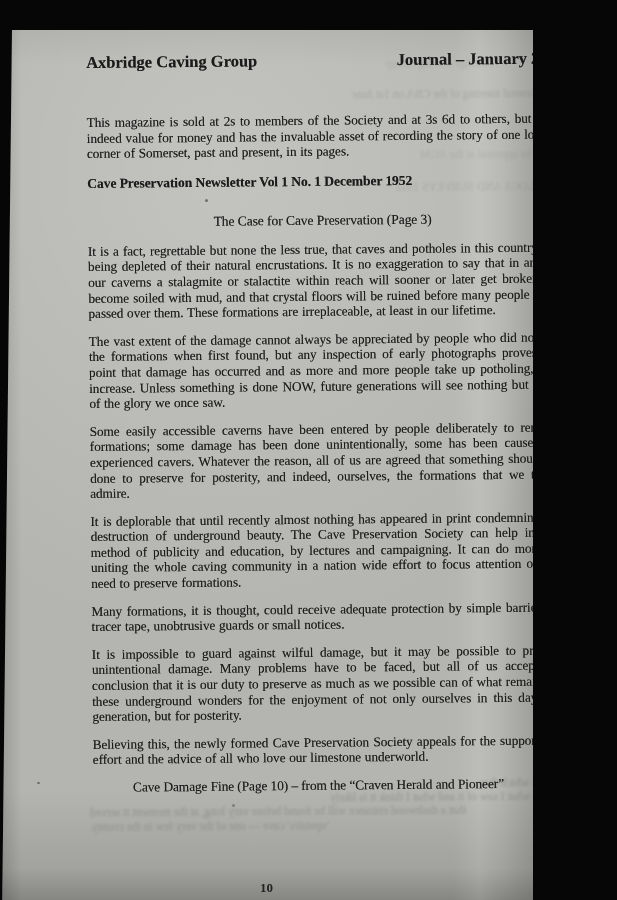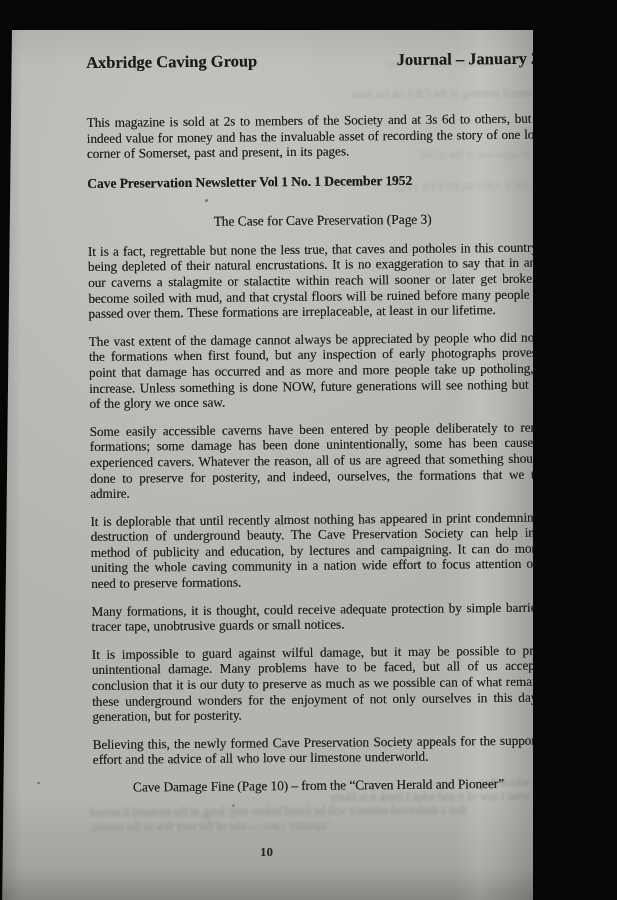--- a/index.html
+++ b/index.html
@@ -50,21 +50,21 @@
   }
   .center-head {
     font-size: 13.6px; line-height: 16px; text-align: center;
     margin-bottom: 13px; letter-spacing: -0.1px;
   }
   .closing {
     font-size: 13.4px; line-height: 16px;
     padding-left: 40px; letter-spacing: -0.1px;
   }
   .page-number {
-    position: absolute; top: 814px; left: 50%;
+    position: absolute; top: 850px; left: 50%;
     transform: translateX(-50%);
     font-size: 13px; font-weight: bold; color: #222;
   }
 
   
   .ghost {
     position: absolute; white-space: nowrap;
     font-size: 11.6px; color: #4a4a48;
     transform: scaleX(-1) rotate(0.4deg);
     filter: blur(1.2px); opacity: 0.20;

